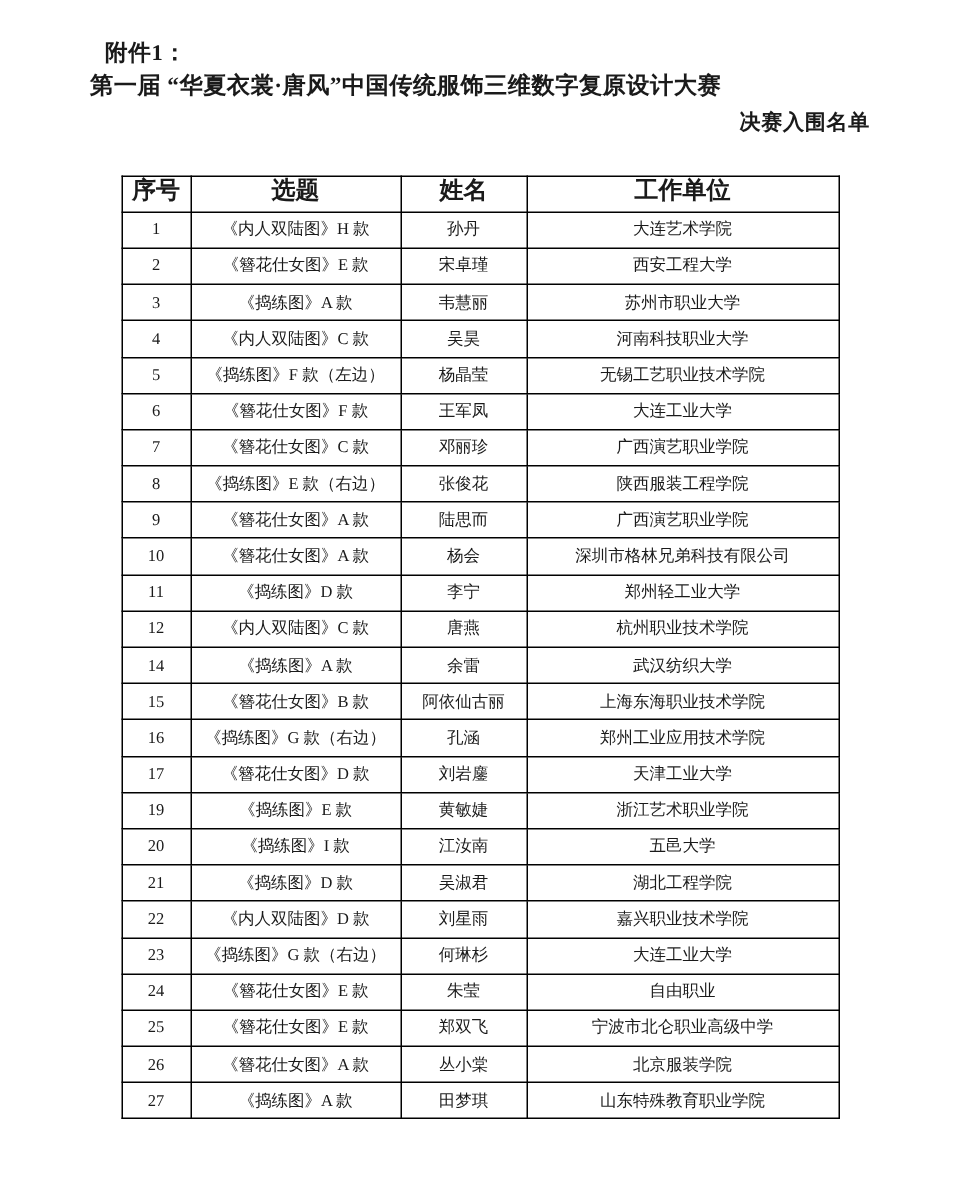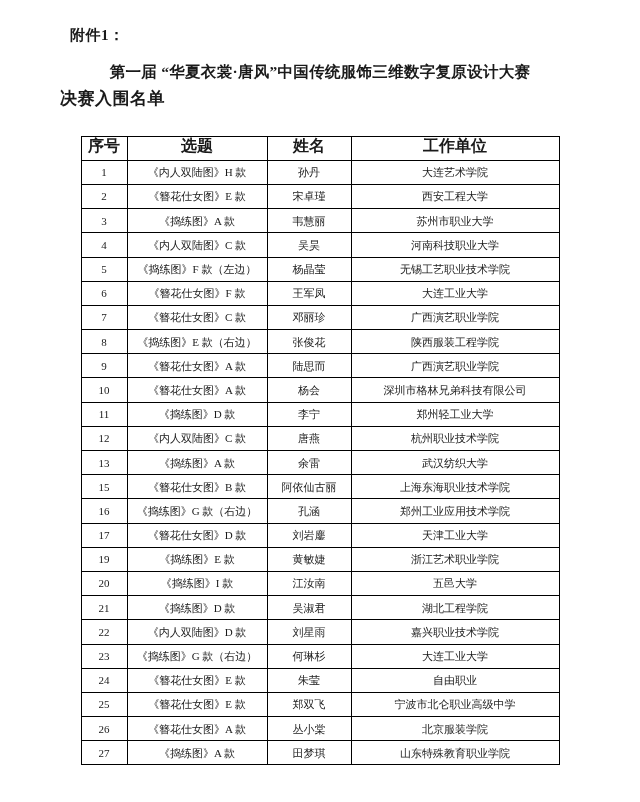--- a/index.html
+++ b/index.html
@@ -21,30 +21,29 @@
     box-sizing: border-box;
     padding: 22px 60px 12px 60px;
   }
   .attachment-label {
     font-size: 15px;
     font-weight: bold;
     letter-spacing: 0.5px;
     margin: 4px 0 0 10px;
   }
   .doc-title {
-    text-align: center;
+    text-align: left;
     font-size: 15.5px;
     font-weight: bold;
     letter-spacing: 0.3px;
-    margin-top: 14px;
     line-height: 1.65;
   }
   .doc-subtitle {
-    text-align: left;
-    font-size: 17px;
+    text-align: right;
+    font-size: 14px;
     font-weight: bold;
     letter-spacing: 0.5px;
     margin-top: 2px;
   }
   .table-wrap {
     margin-top: 26px;
     display: flex;
     justify-content: center;
   }
   table.roster {
@@ -172,21 +171,21 @@
             <td class="name">李宁</td>
             <td class="org">郑州轻工业大学</td>
           </tr>
           <tr>
             <td class="idx">12</td>
             <td class="topic">《内人双陆图》C 款</td>
             <td class="name">唐燕</td>
             <td class="org">杭州职业技术学院</td>
           </tr>
           <tr>
-            <td class="idx">13</td>
+            <td class="idx">14</td>
             <td class="topic">《捣练图》A 款</td>
             <td class="name">余雷</td>
             <td class="org">武汉纺织大学</td>
           </tr>
           <tr>
             <td class="idx">15</td>
             <td class="topic">《簪花仕女图》B 款</td>
             <td class="name">阿依仙古丽</td>
             <td class="org">上海东海职业技术学院</td>
           </tr>

